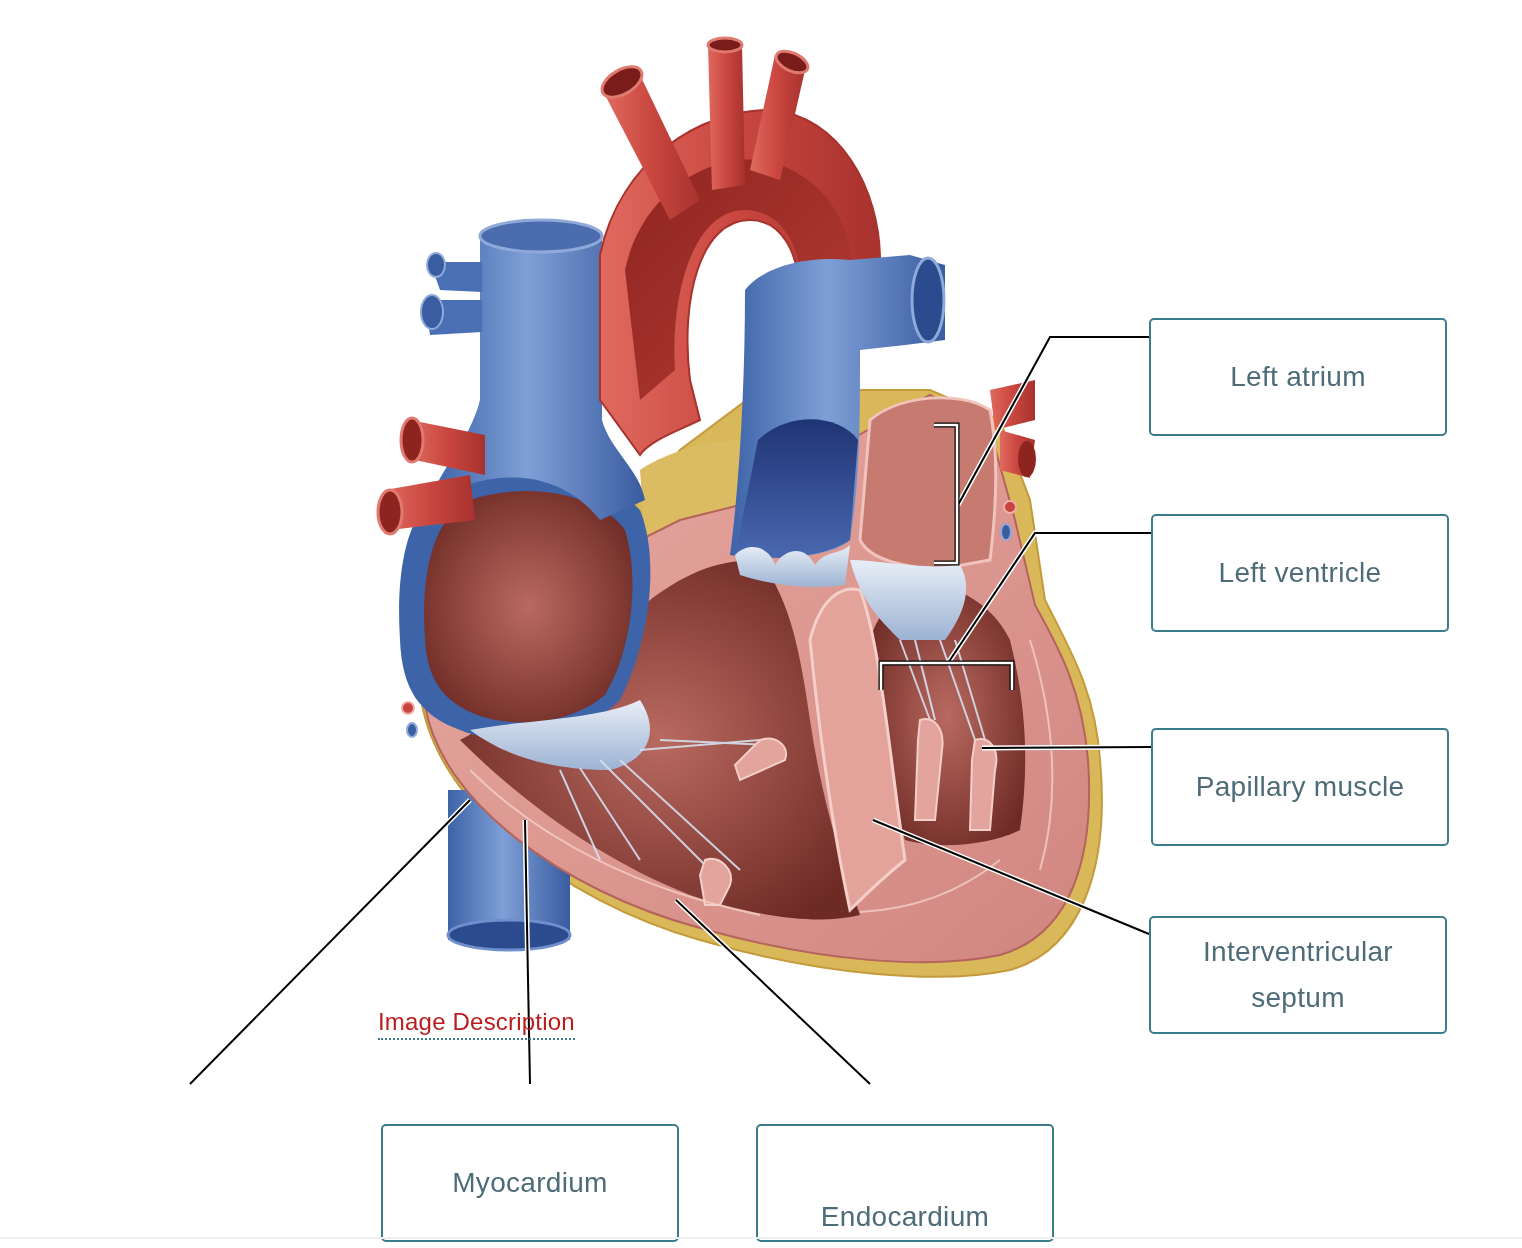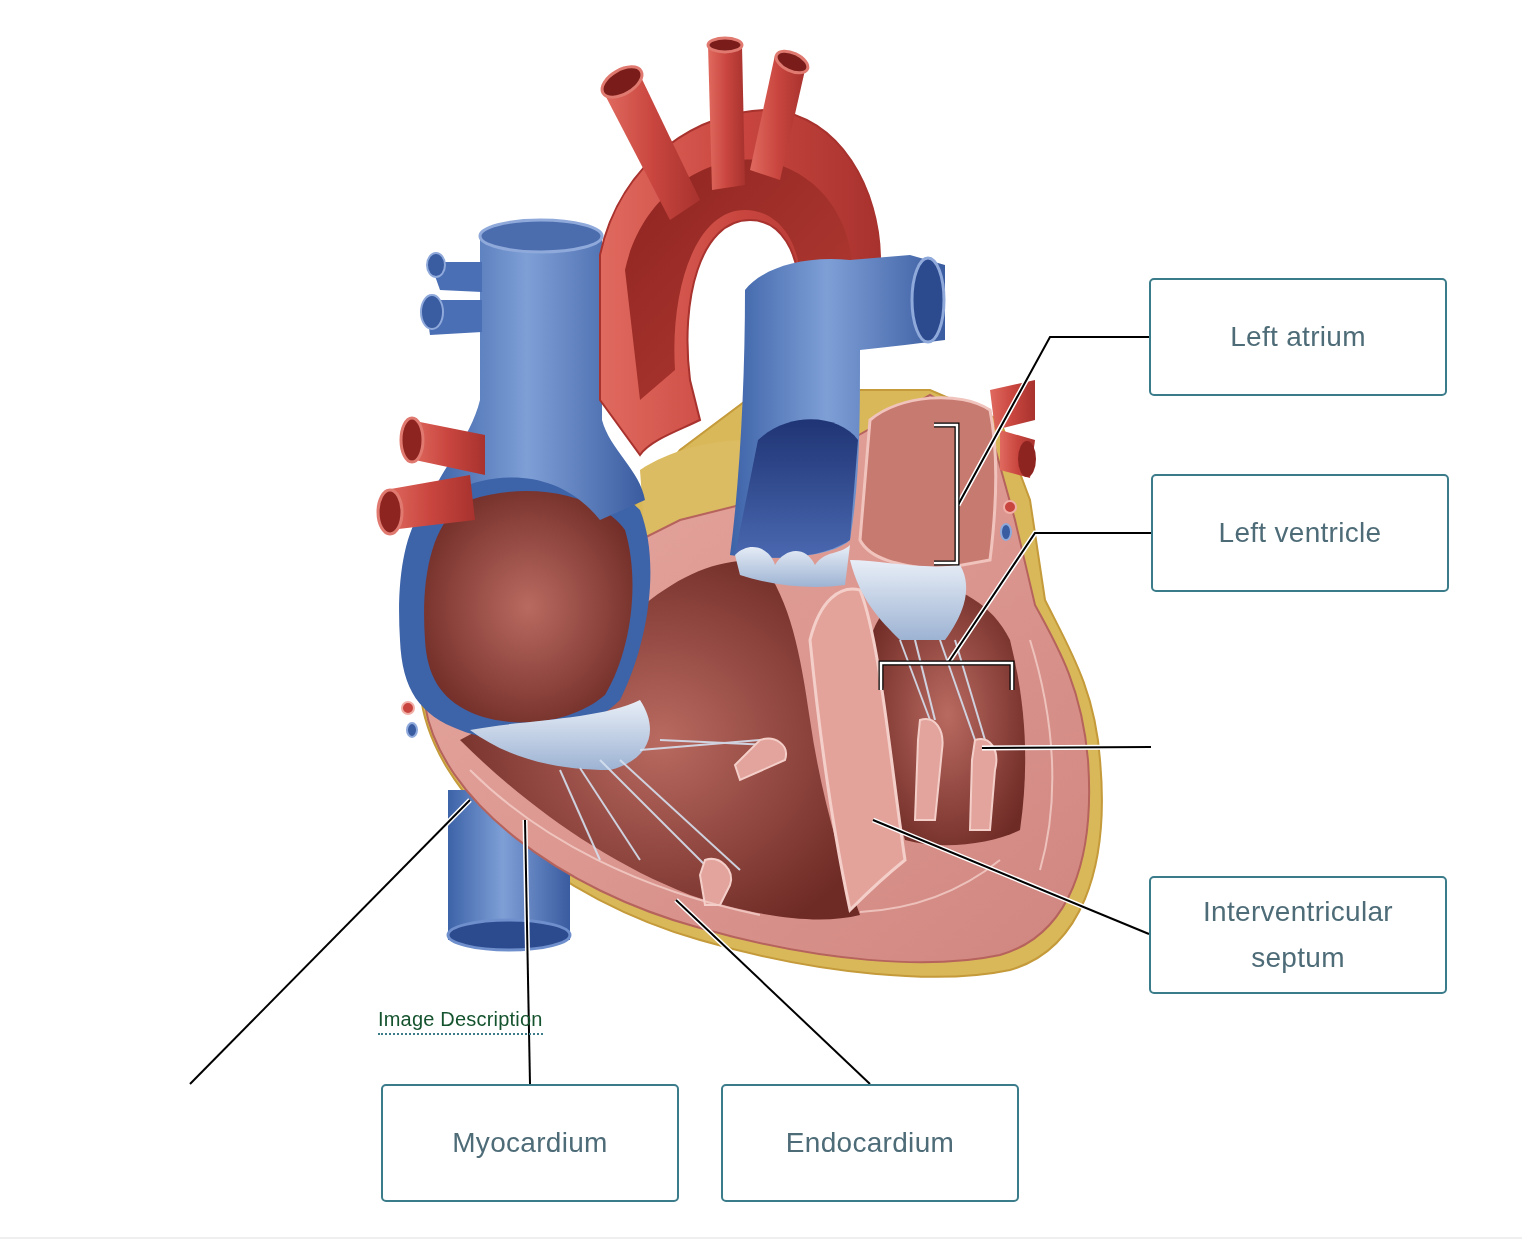--- a/index.html
+++ b/index.html
@@ -6,25 +6,25 @@
   body { width: 1522px; height: 1248px; position: relative; overflow: hidden;
          font-family: "Liberation Sans", "DejaVu Sans", sans-serif; }
   .stage { position: absolute; left: 0; top: 0; width: 1522px; height: 1248px; }
   svg.art { position: absolute; left: 0; top: 0; }
   .label-box {
     position: absolute; box-sizing: border-box;
     width: 298px; height: 118px;
     border: 2px solid #3b7c8a; border-radius: 5px; background: #ffffff;
     display: flex; align-items: center; justify-content: center; text-align: center;
     color: #4e6c78; font-size: 28px; line-height: 46px; letter-spacing: 0.3px;
-    cursor: pointer; padding: 0 20px;
+    cursor: pointer; padding: 0 20px; margin-top: 40px;
   }
   .img-desc {
     position: absolute; left: 378px; top: 1008px;
-    color: #14532d; font-size: 20px; letter-spacing: 0.2px;
+    color: #b91c1c; font-size: 24px; letter-spacing: 0.2px;
     border-bottom: 2px dotted #3b7c8a; padding-bottom: 2px; cursor: pointer;
   }
   .footer-rule { position: absolute; left: 0; top: 1237px; width: 1522px; height: 2px; background: #efefef; }
 </style>
 </head>
 <body>
 
 <div class="stage">
 
   <svg class="art" width="1522" height="1248" viewBox="0 0 1522 1248">
@@ -191,24 +191,27 @@
   </svg>
 
   <a class="img-desc">Image Description</a>
 
   <div class="label-box" style="left:1149px; top:278px;">
     <span>Left atrium</span>
   </div>
   <div class="label-box" style="left:1151px; top:474px;">
     <span>Left ventricle</span>
   </div>
+  <div class="label-box" style="left:1151px; top:688px;">
+    <span>Papillary muscle</span>
+  </div>
   <div class="label-box" style="left:1149px; top:876px;justify-content:flex-end;">
     <span>Interventricular septum</span>
   </div>
   <div class="label-box" style="left:381px; top:1084px;">
     <span>Myocardium</span>
   </div>
-  <div class="label-box" style="left:721px; top:1084px;">
+  <div class="label-box" style="left:756px; top:1084px;align-items:flex-end;">
     <span>Endocardium</span>
   </div>
 
   <div class="footer-rule"></div>
 </div>
 
 </body></html>

